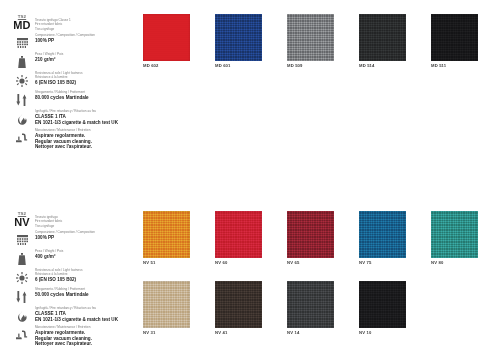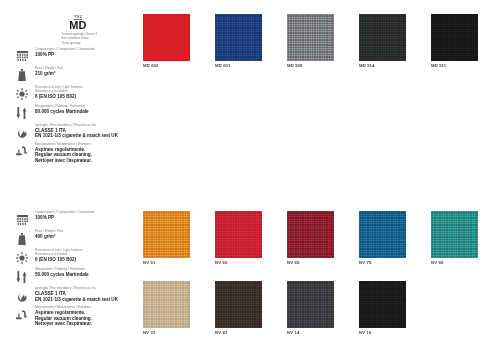--- a/index.html
+++ b/index.html
@@ -29,21 +29,21 @@
   .tiny{
     font-size:3.1px;line-height:3.9px;color:#7d7d7d;
     letter-spacing:.02px;white-space:nowrap;
   }
   .val{
     font-size:4.6px;line-height:5.6px;font-weight:bold;color:#1a1a1a;
     white-space:nowrap;
   }
 
   
-  .code-row{display:flex;align-items:center;margin-bottom:3px;flex-direction:column;}
+  .code-row{display:flex;align-items:flex-end;margin-bottom:3px;}
   .code-col{width:20px;min-width:20px;text-align:center;}
   .ts2{
     font-size:4.4px;font-weight:bold;color:#6d6d6d;
     text-decoration:underline;letter-spacing:.1px;line-height:5px;
   }
   .code{
     font-size:11px;font-weight:bold;color:#1a1a1a;
     line-height:12px;letter-spacing:.2px;margin-top:0px;
   }
   .code-desc{padding-left:3px;padding-top:1px;}
@@ -250,20 +250,31 @@
           <div class="swatch-chip" style="background: rgb(25, 25, 27);">
             <div class="weave coarse"></div>
             <div class="edge"></div>
           </div>
           <div class="swatch-label">MD 511</div>
         </div>
       </div>
     </div>
   <div class="section" id="section-nv">
       <div class="spec">
+        <div class="code-row">
+          <div class="code-col">
+            <div class="ts2">TS2</div>
+            <div class="code">NV</div>
+          </div>
+          <div class="code-desc">
+            <div class="tiny">Tessuto ignifugo</div>
+            <div class="tiny">Fire retardant fabric</div>
+            <div class="tiny">Tissu ignifuge</div>
+          </div>
+        </div>
         <div class="spec-row">
           <span class="spec-icon">
             <svg width="11" height="10" viewBox="0 0 11 10">
       <g fill="#5a5a5a">
         <rect x="0" y="0" width="11" height="2.2"></rect>
         <rect x="0" y="3.2" width="1.6" height="1.6"></rect>
                 <rect x="2.4" y="3.2" width="1.6" height="1.6"></rect>
         <rect x="4.8" y="3.2" width="1.6" height="1.6"></rect>
                 <rect x="7.2" y="3.2" width="1.6" height="1.6"></rect>
         <rect x="9.4" y="3.2" width="1.6" height="1.6"></rect>

